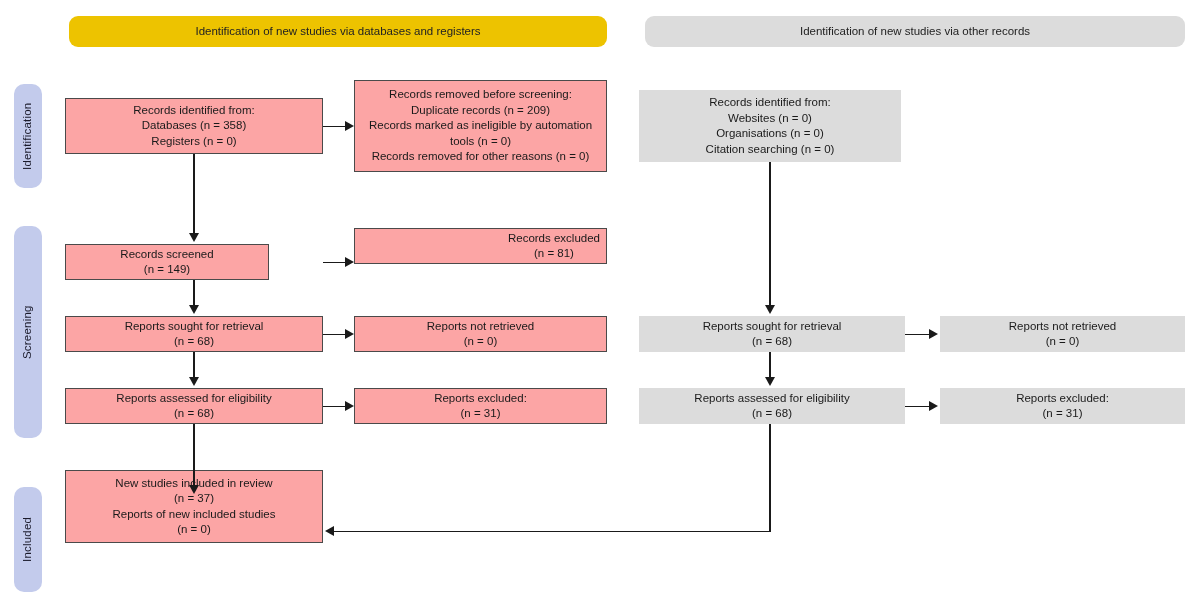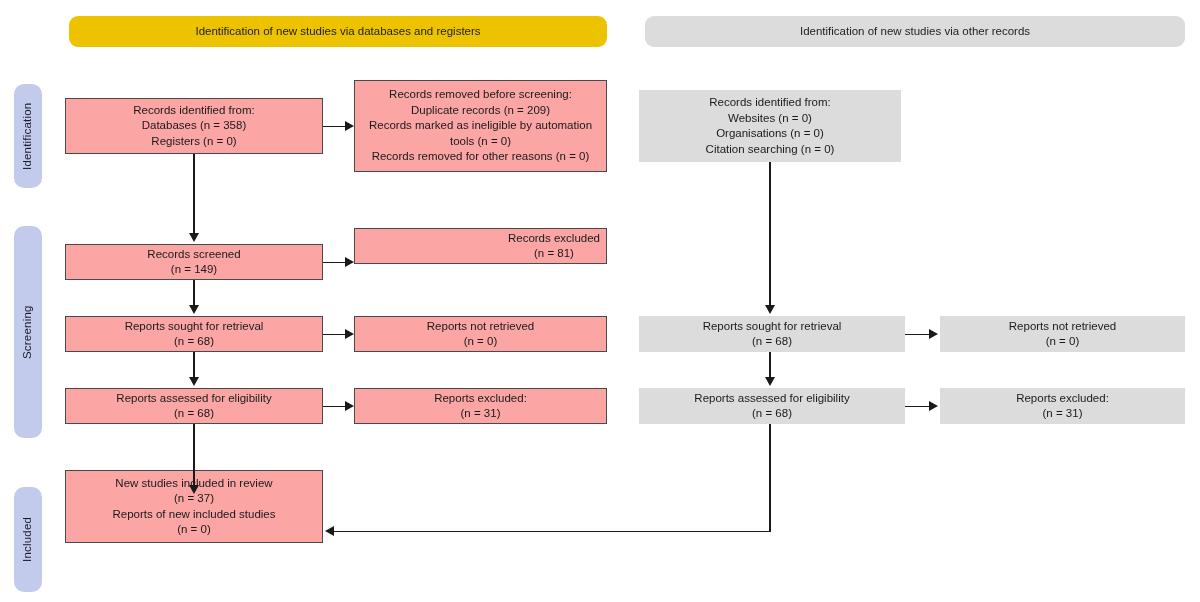--- a/index.html
+++ b/index.html
@@ -126,21 +126,21 @@
 Registers (n = 0)</span>
   </div>
 
   <div class="node box-white" style="left:354px; top:80px; width:253px; height:92px;">
     <span class="lines">Records removed before screening:
 Duplicate records (n = 209)
 Records marked as ineligible by automation tools (n = 0)
 Records removed for other reasons (n = 0)</span>
   </div>
 
-  <div class="node box-white" style="left:65px; top:244px; width:258px; height:36px;">
+  <div class="node box-white" style="left:65px; top:244px; width:204px; height:36px;">
     <span class="lines">Records screened
 (n = 149)</span>
   </div>
 
   <div class="node box-white" style="left:354px; top:228px; width:253px; height:36px;justify-content:flex-end;">
     <span class="lines">Records excluded
 (n = 81)</span>
   </div>
 
   <div class="node box-white" style="left:65px; top:316px; width:258px; height:36px;">

